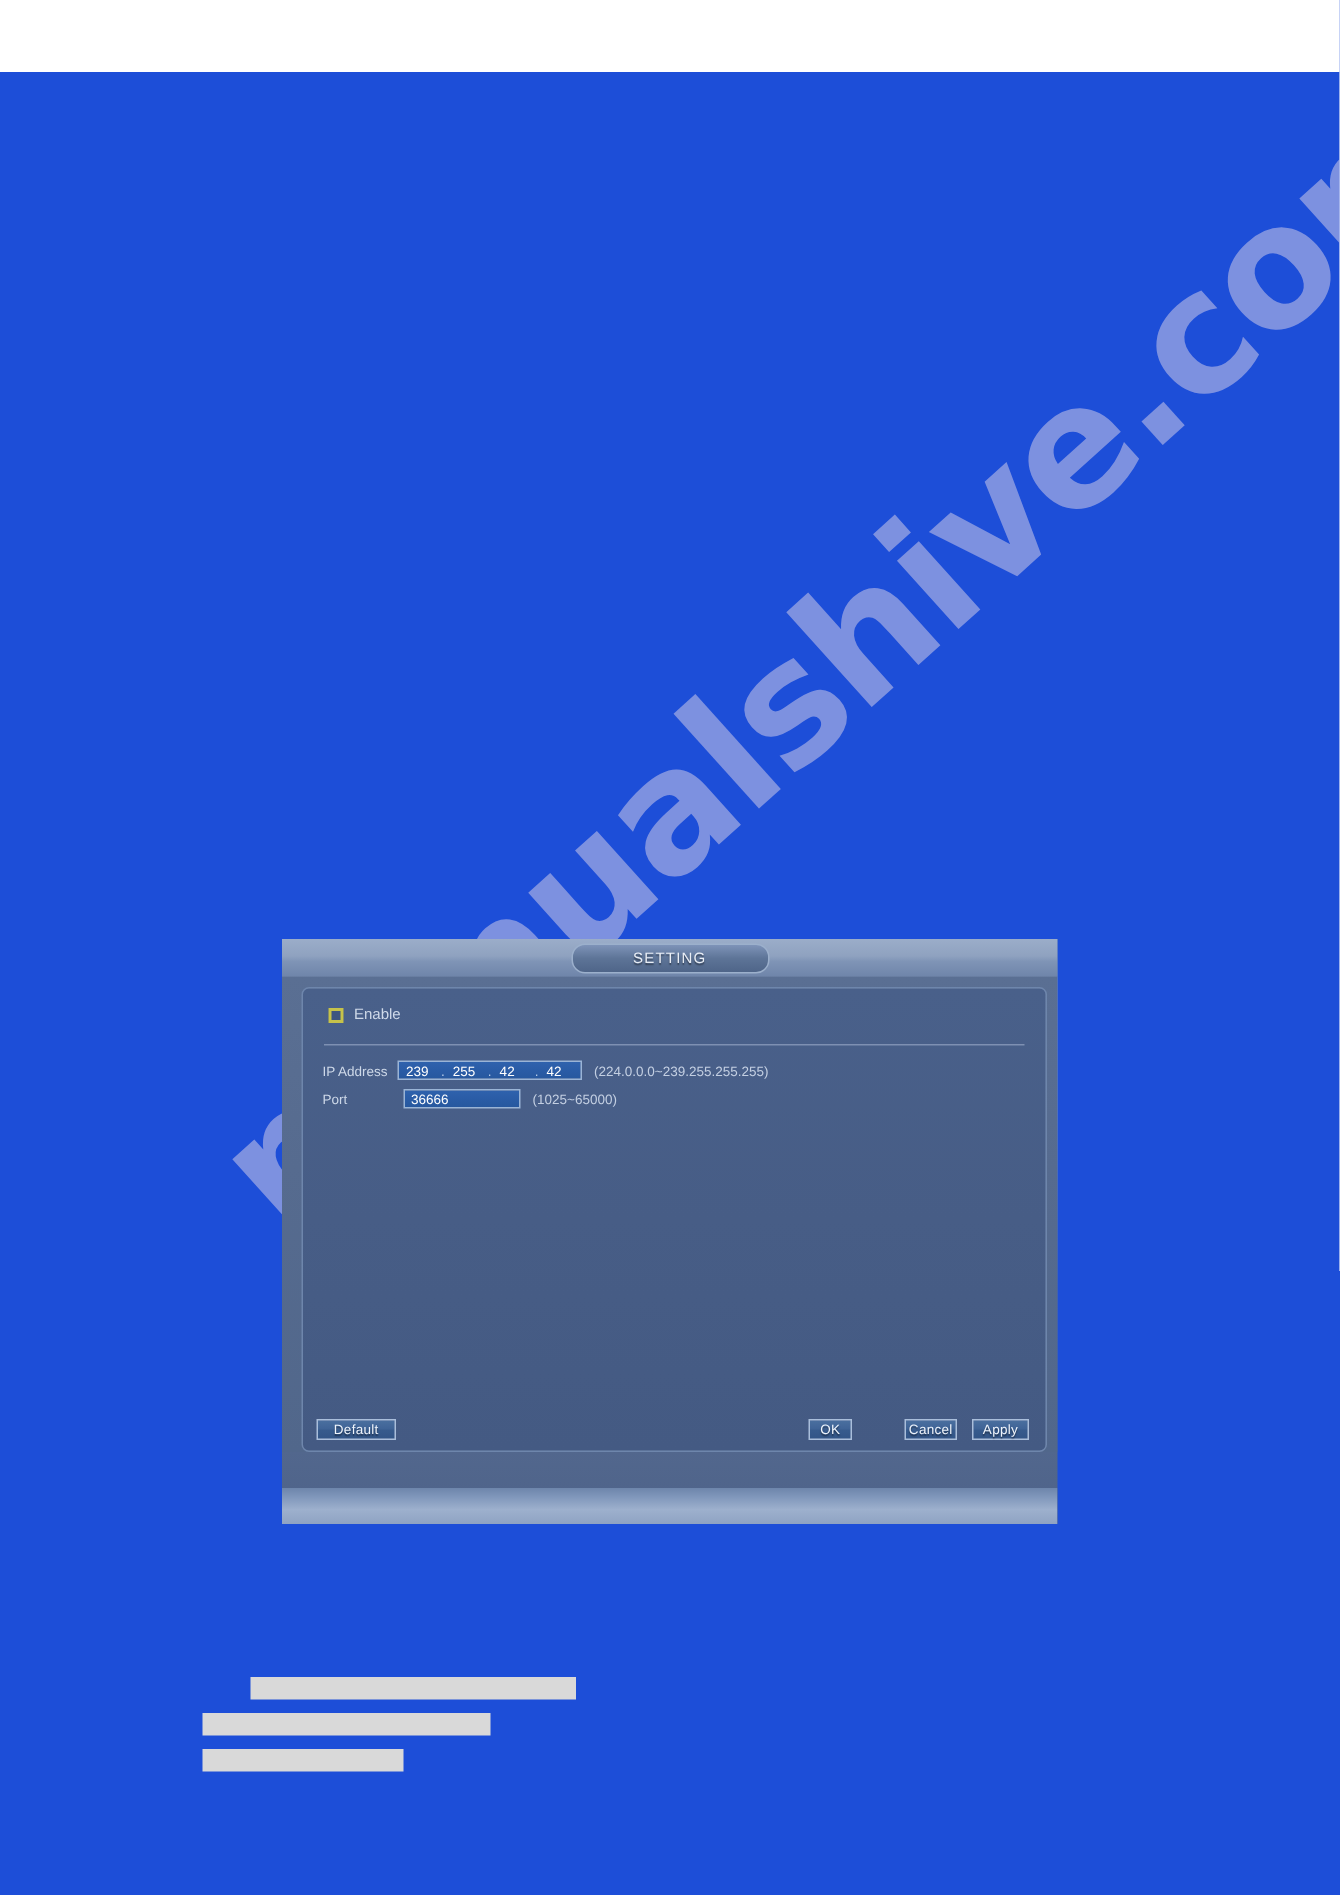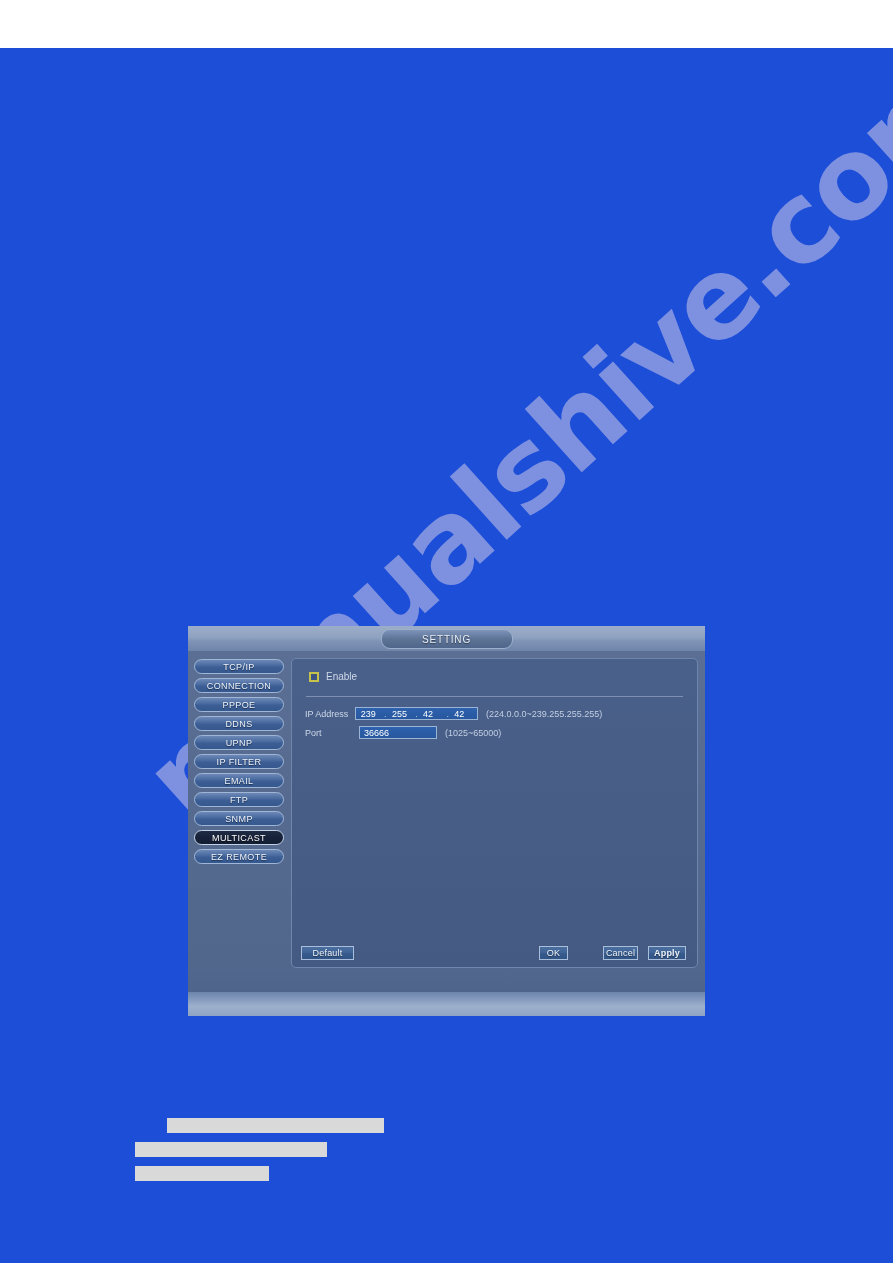--- a/index.html
+++ b/index.html
@@ -267,21 +267,21 @@
     font-size: 9px;
     display: flex;
     align-items: center;
     justify-content: center;
     letter-spacing: .2px;
     text-shadow: 0 1px 1px rgba(0,0,0,.45);
   }
   .btn.default { left: 0; width: 53px; }
   .btn.ok      { right: 120px; width: 29px; }
   .btn.cancel  { right: 50px;  width: 35px; }
-  .btn.apply   { right: 2px;   width: 38px; font-weight: bold; }
+  .btn.apply   { right: 2px;   width: 38px; }
 
   
   .dvr-footer {
     position: absolute;
     left: 0;
     right: 0;
     bottom: 0;
     height: 24px;
     background: linear-gradient(180deg,#6d85ab 0%,#8097bb 25%,#9db0cd 60%,#8fa3c3 100%);
   }
@@ -300,33 +300,20 @@
 
   <div id="dvr">
 
     <div class="titlebar">
       <div class="title-pill">SETTING</div>
     </div>
 
 
     <div class="dvr-body">
 
-      <div class="nav">
-        <div class="nav-btn">TCP/IP</div>
-        <div class="nav-btn">CONNECTION</div>
-        <div class="nav-btn">PPPOE</div>
-        <div class="nav-btn">DDNS</div>
-        <div class="nav-btn">UPNP</div>
-        <div class="nav-btn">IP FILTER</div>
-        <div class="nav-btn">EMAIL</div>
-        <div class="nav-btn">FTP</div>
-        <div class="nav-btn">SNMP</div>
-        <div class="nav-btn active">MULTICAST</div>
-        <div class="nav-btn">EZ REMOTE</div>
-      </div>
 
       <div class="panel">
 
         <div class="row-enable">
           <div class="checkbox"></div>
           <div class="lbl">Enable</div>
         </div>
 
         <div class="divider"></div>
 

